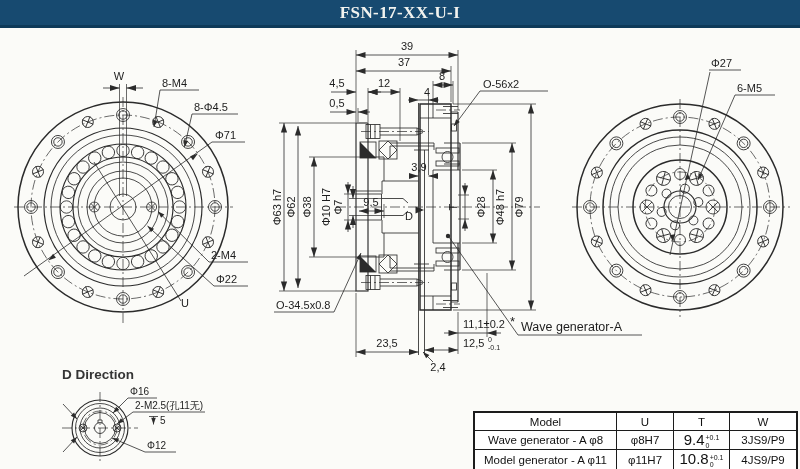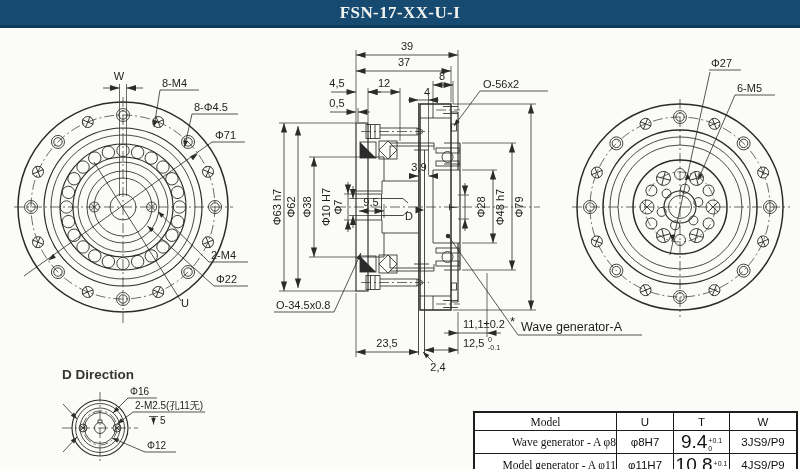--- a/index.html
+++ b/index.html
@@ -17,24 +17,24 @@
   .ext{stroke:#2b2b2b;stroke-width:.7;fill:none;}
   .cl{stroke:#2b2b2b;stroke-width:.7;fill:none;stroke-dasharray:10 3 2 3;}
   .fil{fill:#2b2b2b;stroke:none;}
   .t{font-family:"Liberation Sans",sans-serif;font-size:11px;fill:#1d1d1d;}
   .ts{font-family:"Liberation Sans",sans-serif;font-size:10px;fill:#1d1d1d;}
   .tt{font-family:"Liberation Sans",sans-serif;font-size:7px;fill:#1d1d1d;}
   .spec-table{position:absolute;left:473px;top:411px;border-collapse:collapse;background:#fff;}
   .spec-table td,.spec-table th{border:1px solid #1c1c1c;font-size:11.5px;font-weight:normal;
         color:#111;text-align:center;padding:0;height:17px;}
   .spec-table{border:2px solid #1c1c1c;}
-  .col-model{width:141px;text-align:left;padding-left:9px;font-family:Liberation Serif, serif;}
+  .col-model{width:141px;text-align:left;padding-left:9px;}
   .col-u{width:56px;}  .col-t{width:55px;}  .col-w{width:66px;}
-  td.col-model{text-align:right;}
-  .tnum{font-size:19px;}
+  td.col-model{text-align:center;}
+  .tnum{font-size:15px;}
   .tolstack{display:inline-flex;flex-direction:column;font-size:7px;line-height:7.5px;
             vertical-align:middle;margin-left:1px;text-align:left;}
 </style>
 </head>
 <body>
 
 <div class="titlebar">
   <span>FSN-17-XX-U-I</span>
 </div>
 

